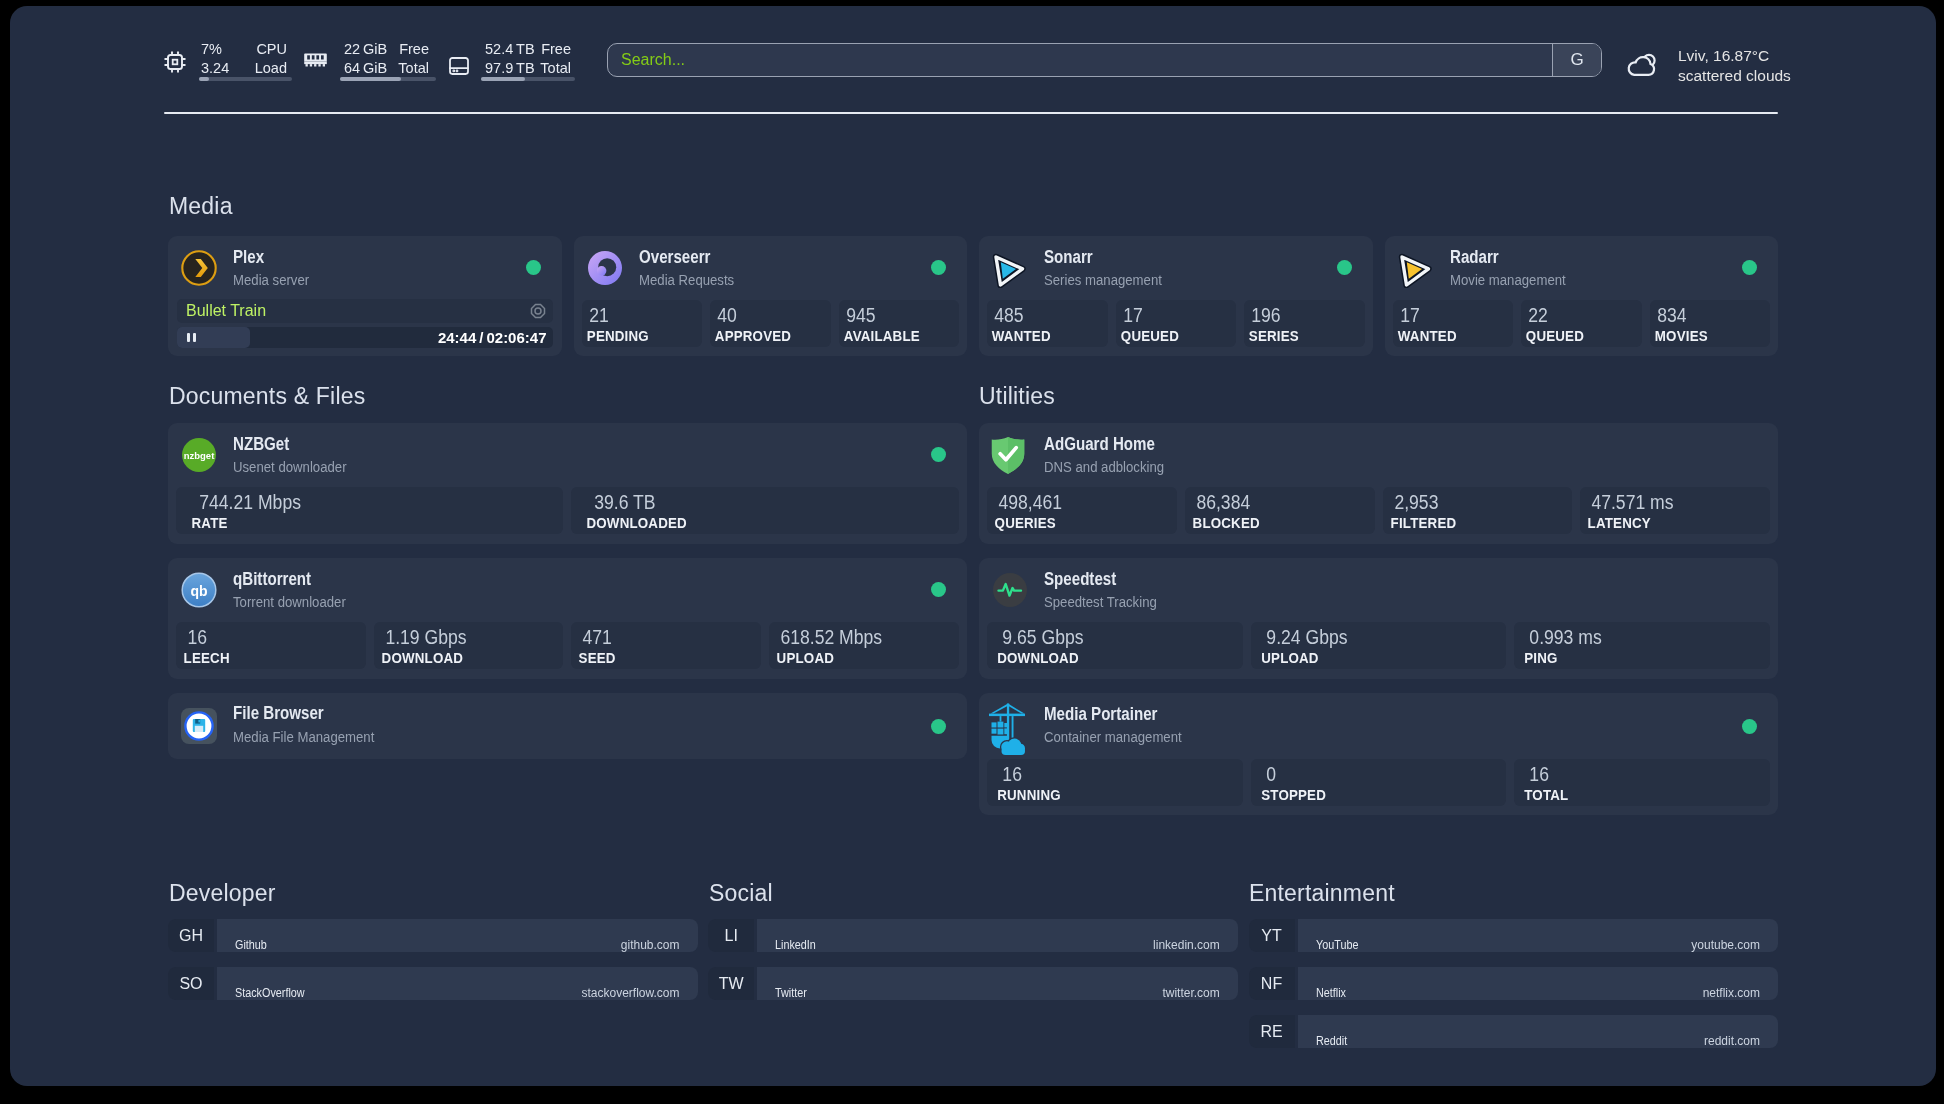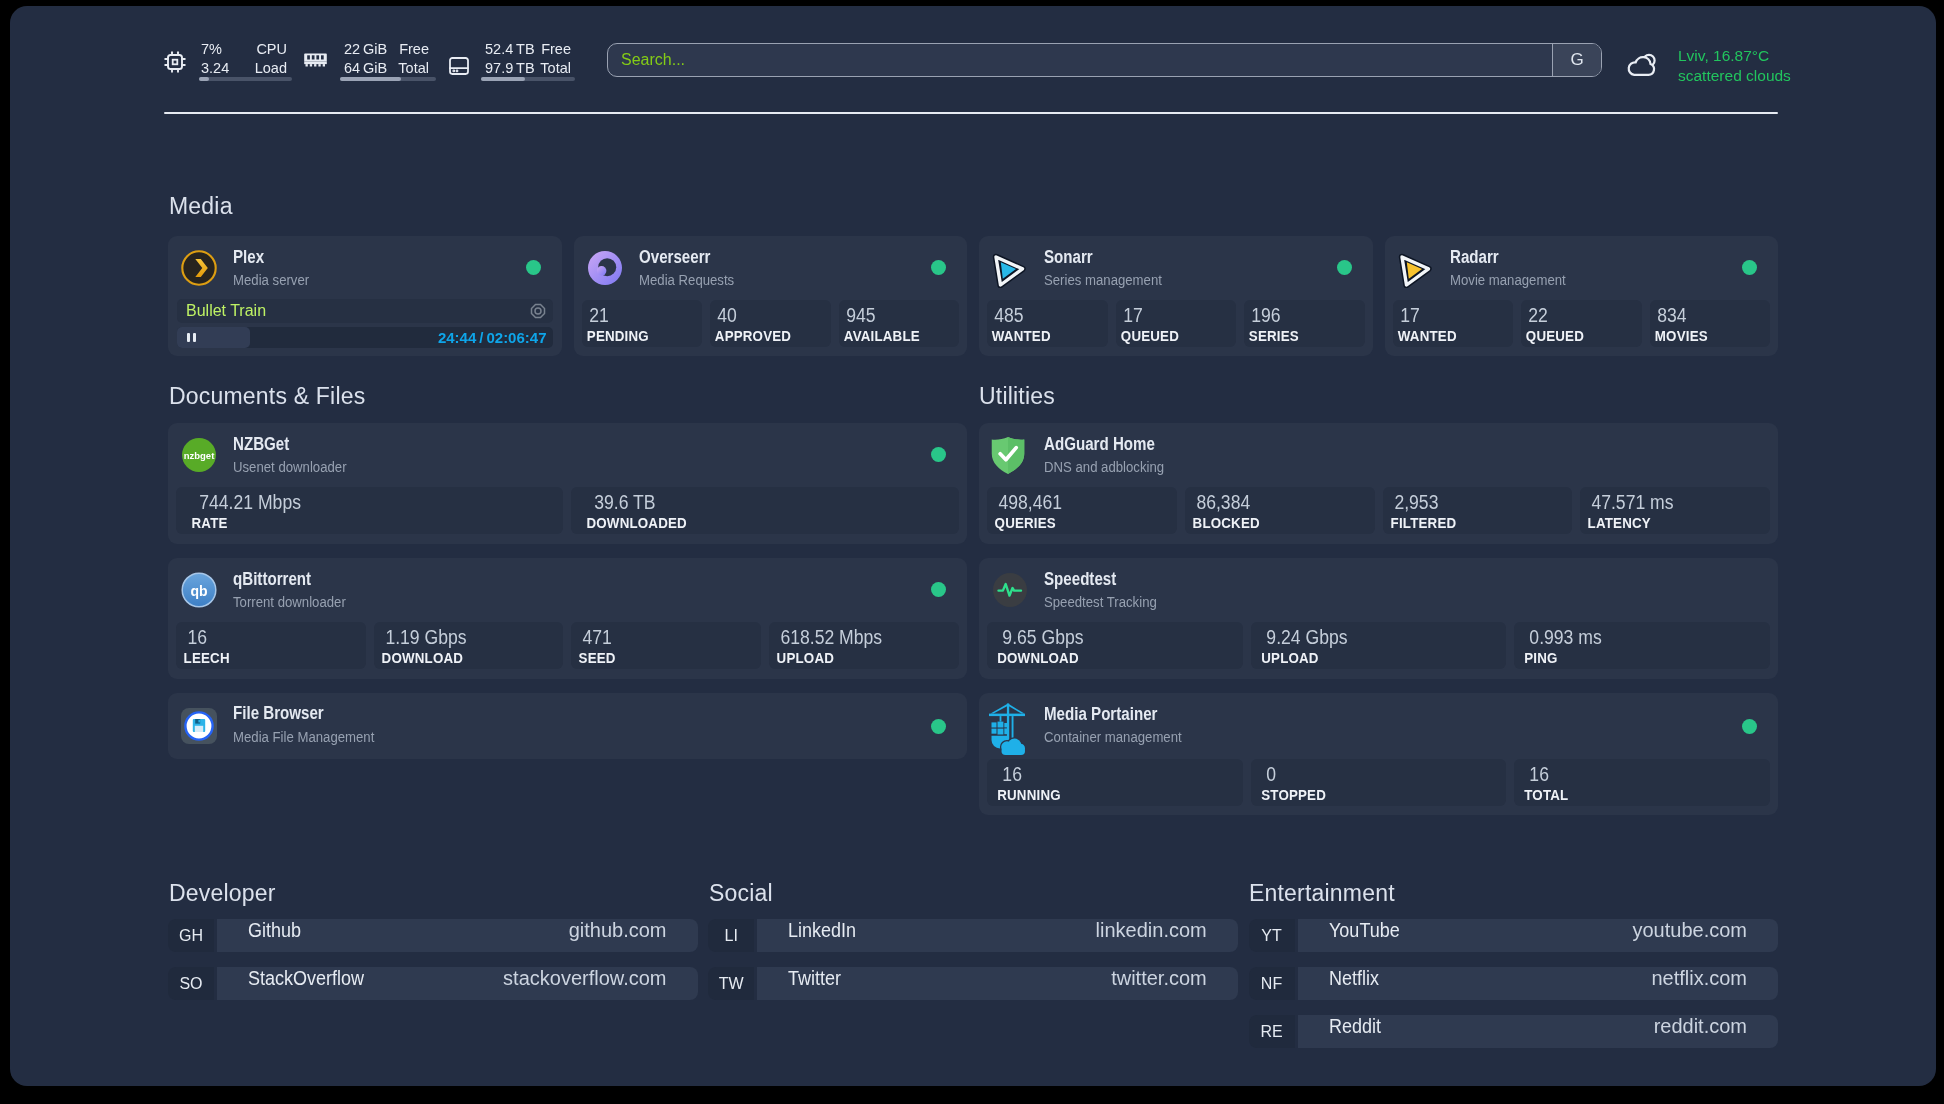--- a/index.html
+++ b/index.html
@@ -15,21 +15,21 @@
 .stats{position:absolute;left:8px;right:8px;top:64px;height:47px;display:flex;gap:8px}
 .stat{flex:1;background:#263043;border-radius:6px;padding-top:3px}
 .stat .n{font-size:20px;color:#c5ceda;line-height:25px;transform:scaleX(.88)}
 .stat .l{font-size:14.5px;font-weight:700;color:#eff2f7;line-height:17px;letter-spacing:.2px;transform:scaleX(.92)}
 .m2{position:absolute;top:34px;font-size:14.5px;line-height:18.5px;color:#e8ecf3}
 .lab{text-align:right}
 .bar{position:absolute;top:71px;height:4px;border-radius:2px;background:#495368}
 .fill{height:4px;border-radius:2px;background:#9aa3b5}
 .bm{position:absolute;height:33px;display:flex}
 .ab{width:46px;background:#202a3d;border-radius:8px 0 0 8px;display:flex;align-items:center;justify-content:center;font-size:16px;color:#e6ebf2;margin-right:3px}
-.nm{flex:1;background:#2f3a50;border-radius:0 8px 8px 0;display:flex;align-items:flex-start;justify-content:space-between;padding:0 31px;font-size:20px}
+.nm{flex:1;background:#2f3a50;border-radius:0 8px 8px 0;display:flex;align-items:flex-end;justify-content:space-between;padding:0 18px;font-size:12px}
 .nm .a{color:#e6ebf2;display:inline-block;transform:scaleX(.9);transform-origin:0 50%}
 .nm .b{color:#ccd4e0}
 </style>
 </head>
 <body>
 <div class="app">
 
 <svg class="abs" style="left:153px;top:44px" width="24" height="24" viewBox="0 0 24 24" fill="none" stroke="#e8ecf3" stroke-width="1.9" stroke-linecap="round">
   <rect x="5" y="5" width="14" height="14" rx="2.6"></rect>
   <rect x="9.7" y="9.7" width="4.6" height="4.6" stroke-width="1.8"></rect>
@@ -85,21 +85,21 @@
   <div class="abs" style="left:13px;top:0;line-height:31px;font-size:16px;color:#84cc16">Search...</div>
   <div class="abs" style="right:0;top:0;width:49px;height:100%;background:#3a4459;border-left:1.5px solid #9aa2b2;border-radius:0 8.5px 8.5px 0;display:flex;align-items:center;justify-content:center;font-size:17px;color:#dfe5ee">G</div>
 </div>
 
 <svg class="abs" style="left:1616px;top:44px" width="34" height="28" viewBox="0 0 34 28">
   <g stroke="#e9edf4" stroke-width="2.2" fill="#232d42">
     <circle cx="23" cy="10.5" r="5.6"></circle>
     <path d="M8.2 24.8 h14.3 a5.6 5.6 0 0 0 2-10.8 a7.6 7.6 0 0 0-14.8-1.6 A5.9 5.9 0 0 0 8.2 24.8 z"></path>
   </g>
 </svg>
-<div class="abs" style="left:1668px;top:40px;font-size:15.5px;line-height:19.5px;color:#22c55e">Lviv, 16.87°C<br>scattered clouds</div>
+<div class="abs" style="left:1668px;top:40px;font-size:15.5px;line-height:19.5px;color:#e5e5e5">Lviv, 16.87°C<br>scattered clouds</div>
 
 <div class="abs" style="left:154px;top:106px;width:1614px;height:2px;background:#e6eaf2;border-radius:1px"></div>
 
 <div class="hdr" style="left:159px;top:189px">Media</div>
 
 <div class="card" style="left:158px;top:230px;width:393.5px;height:120px">
   <svg class="icon36" viewBox="0 0 36 36">
     <defs>
           <linearGradient id="plg" x1="0" y1="0" x2="0" y2="1">
       <stop offset="0" stop-color="#f6c43a"></stop>
@@ -116,21 +116,21 @@
     <div class="abs" style="left:9px;top:0;line-height:24px;font-size:16px;color:#bef264">Bullet Train</div>
     <svg class="abs" style="right:7px;top:4px" width="16" height="16" viewBox="0 0 16 16" fill="none" stroke="#79828f" stroke-width="1.5">
       <path d="M5.5 1.5 h5 l4 4 v5 l-4 4 h-5 l-4-4 v-5 z"></path>
           <circle cx="8" cy="8" r="3"></circle>
     </svg>
   </div>
   <div class="abs" style="left:9px;right:9px;top:91px;height:21px;background:#212b3d;border-radius:5px">
     <div class="abs" style="left:0;top:0;height:21px;width:19.5%;background:#323d55;border-radius:5px"></div>
     <div class="abs" style="left:10px;top:6px;width:3px;height:9px;background:#e8edf4;border-radius:1px"></div>
     <div class="abs" style="left:16px;top:6px;width:3px;height:9px;background:#e8edf4;border-radius:1px"></div>
-    <div class="abs" style="right:6px;top:0;line-height:21px;font-size:15px;font-weight:600;color:#0ea5e9">24:44 / 02:06:47</div>
+    <div class="abs" style="right:6px;top:0;line-height:21px;font-size:15px;font-weight:600;color:#ffffff">24:44 / 02:06:47</div>
   </div>
 </div>
 
 <div class="card" style="left:563.5px;top:230px;width:393.5px;height:120px">
   <svg class="icon36" viewBox="0 0 36 36">
     <defs>
           <linearGradient id="ovg" x1="0" y1="0" x2="1" y2="1">
       <stop offset="0" stop-color="#cba7f5"></stop>
             <stop offset="1" stop-color="#7d79f3"></stop>
     </linearGradient>

